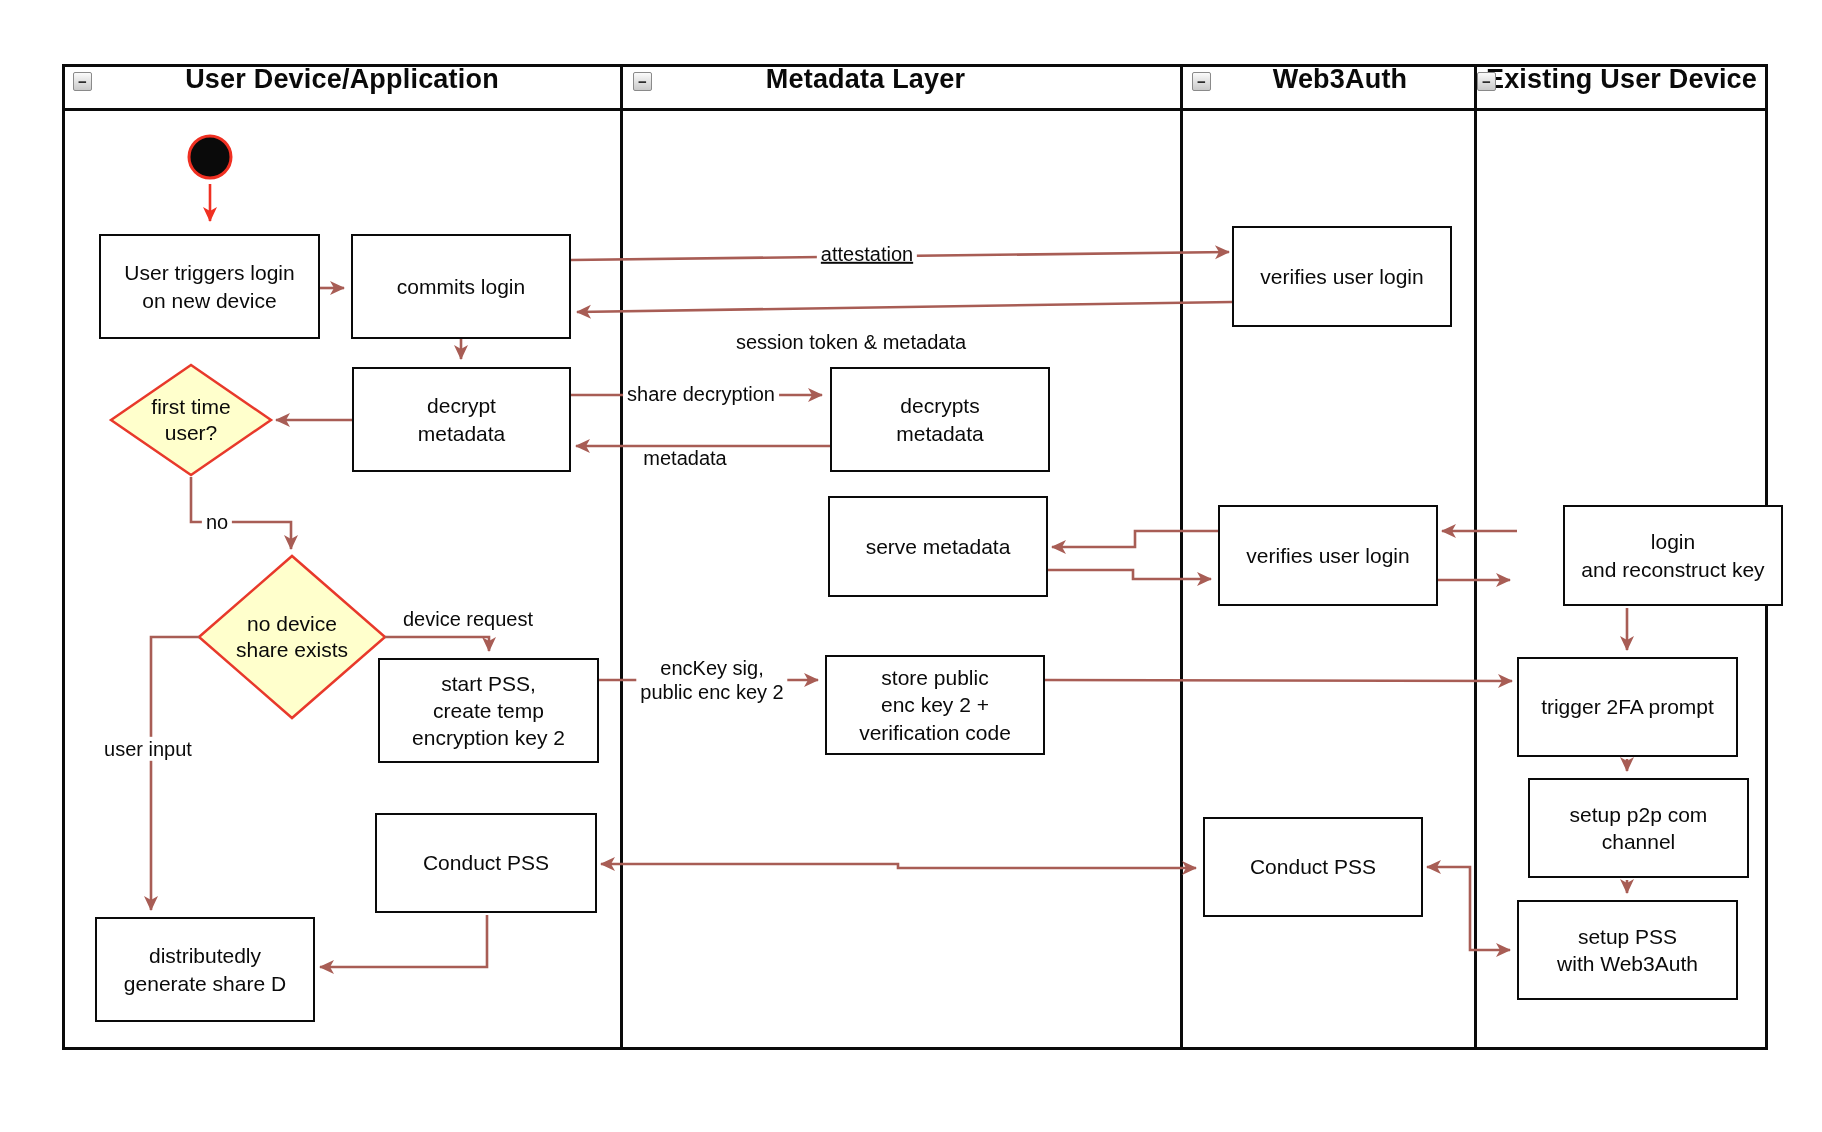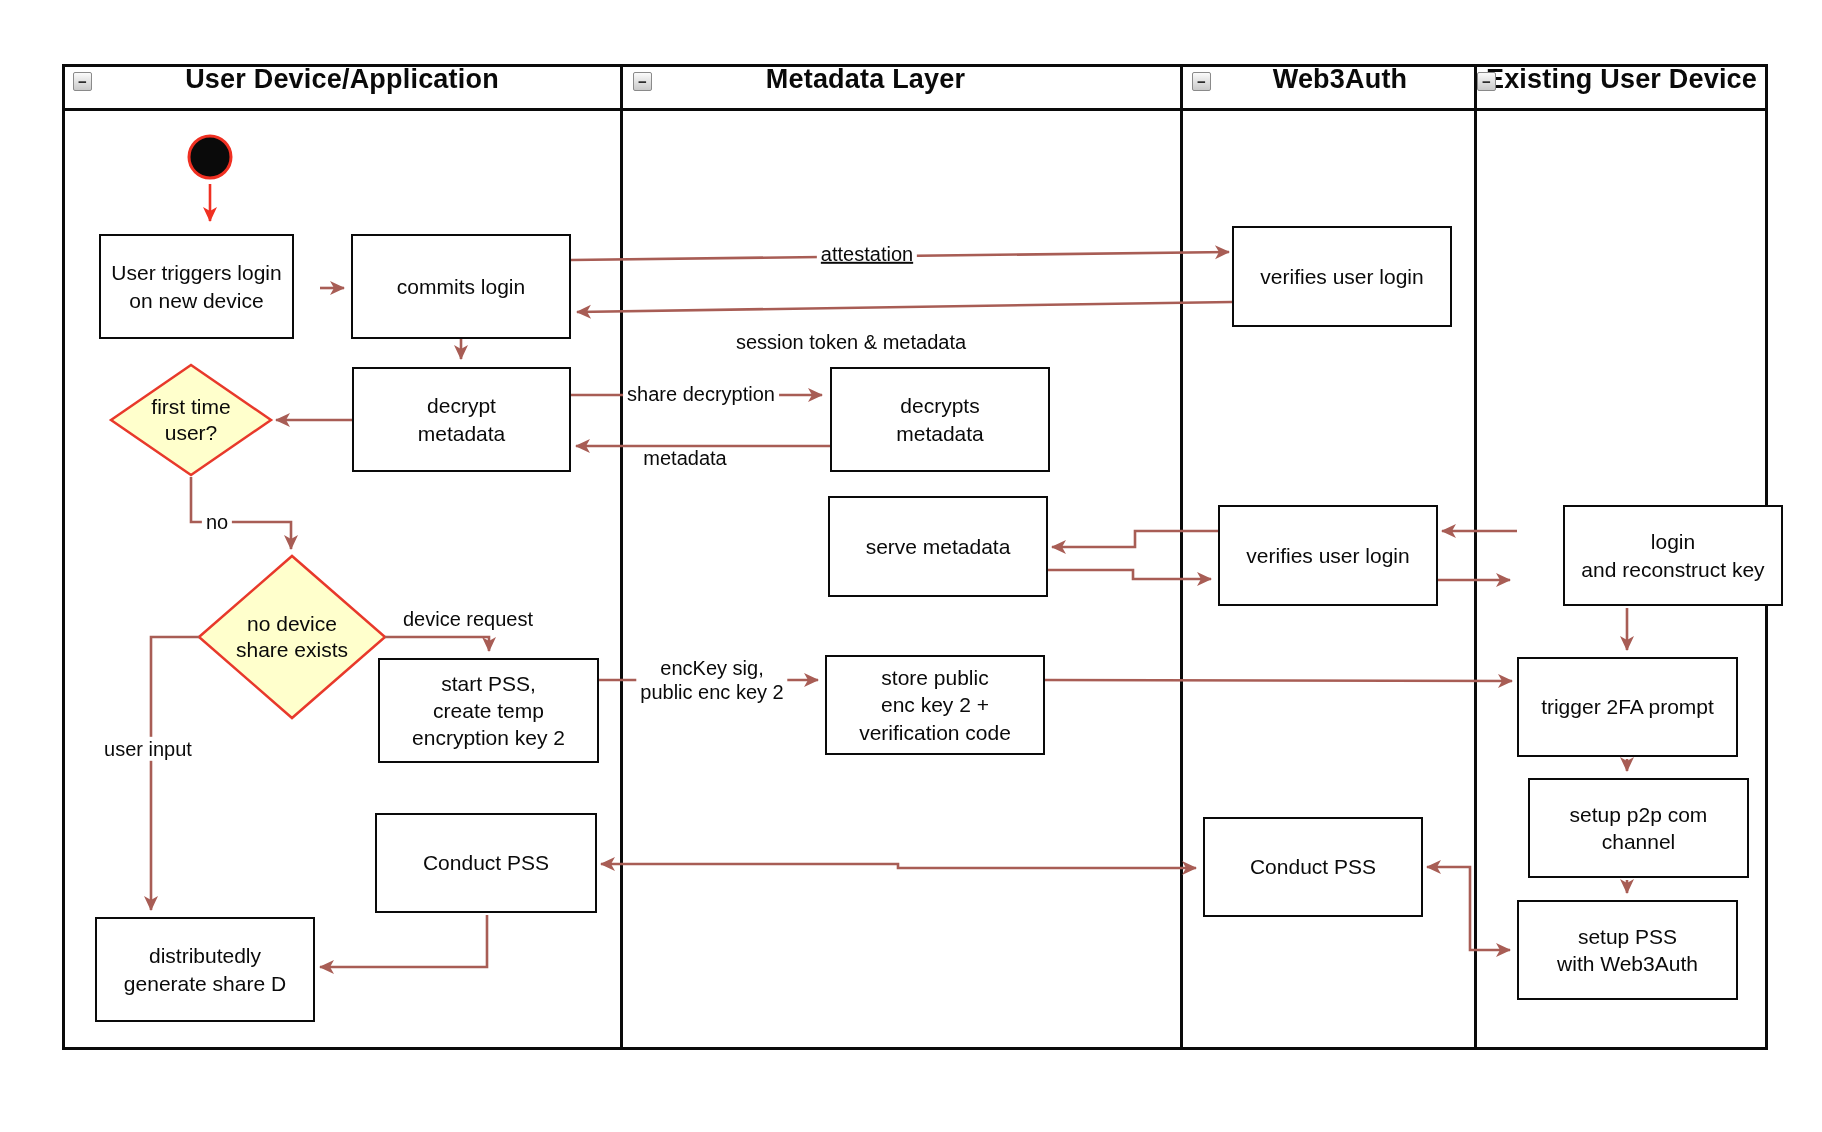--- a/index.html
+++ b/index.html
@@ -94,21 +94,21 @@
     </div>
   <div class="lane-head" style="left:1475px;width:293px;">
       <span>Existing User Device</span>
     </div>
 
   <div class="collapse" style="left:73px;top:72px;">−</div>
   <div class="collapse" style="left:633px;top:72px;">−</div>
   <div class="collapse" style="left:1192px;top:72px;">−</div>
   <div class="collapse" style="left:1477px;top:72px;">−</div>
 
-  <div class="node" style="left:99px;top:234px;width:195px;height:105px;">User triggers login
+  <div class="node" style="left:99px;top:234px;width:221px;height:105px;">User triggers login
 on new device</div>
   <div class="node" style="left:351px;top:234px;width:220px;height:105px;">commits login</div>
   <div class="node" style="left:352px;top:367px;width:219px;height:105px;">decrypt
 metadata</div>
   <div class="node" style="left:378px;top:658px;width:221px;height:105px;">start PSS,
 create temp
 encryption key 2</div>
   <div class="node" style="left:375px;top:813px;width:222px;height:100px;">Conduct PSS</div>
   <div class="node" style="left:95px;top:917px;width:220px;height:105px;">distributedly
 generate share D</div>

